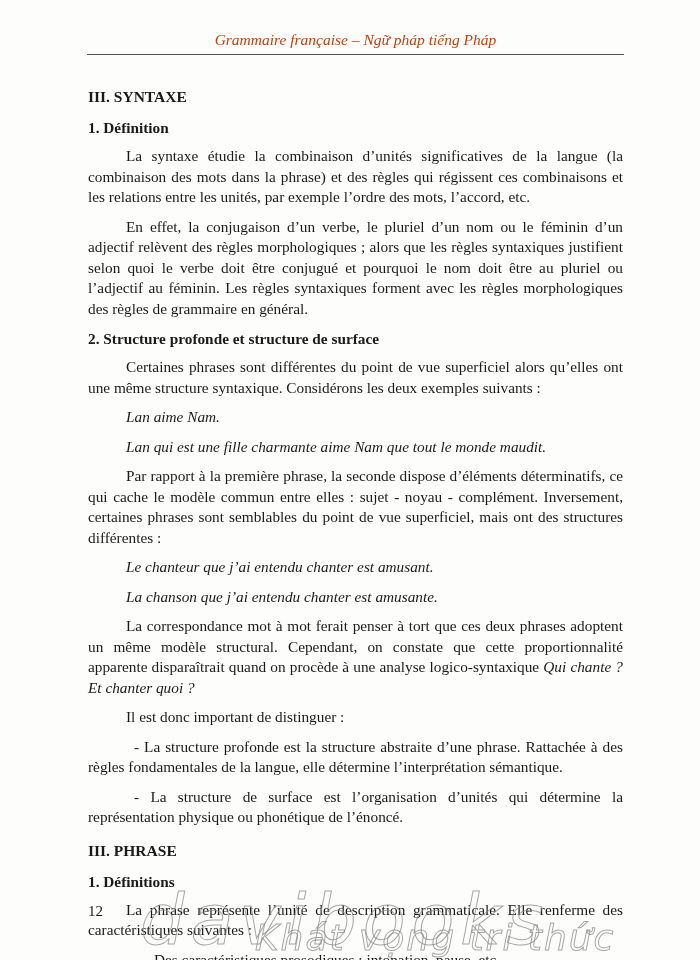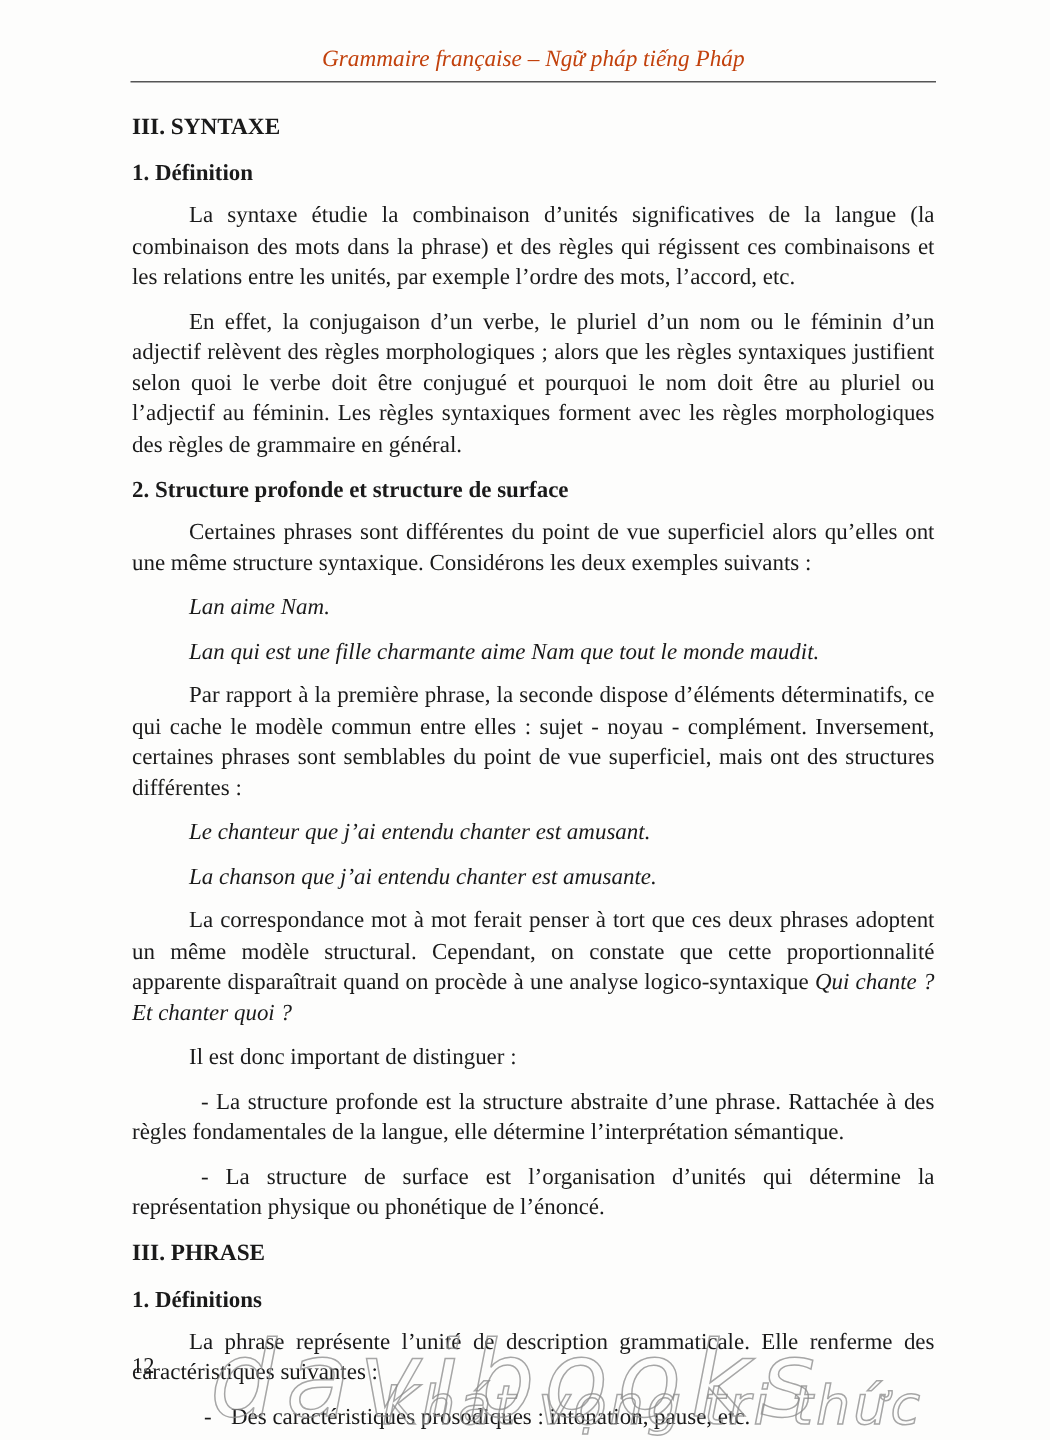--- a/index.html
+++ b/index.html
@@ -9,21 +9,21 @@
   }
   .running-header {
     position: absolute; left: 88px; top: 30px; width: 535px; text-align: center;
     font-style: italic; font-size: 15.5px; color: #c2410c; line-height: 20px;
   }
   .header-rule {
     position: absolute; left: 87px; top: 54px; width: 537px; height: 0;
     border-top: 1.5px solid #555;
   }
   .content { position: absolute; left: 88px; top: 74px; width: 535px; font-size: 15.3px; line-height: 20.5px; }
-  h2.sec { font-size: 15.5px; font-weight: bold; margin: 0 0 9px 0; line-height: 22px; }
+  h2.sec { font-size: 15.5px; font-weight: bold; margin: 12px 0 9px 0; line-height: 22px; }
   h3.sub { font-size: 15.3px; font-weight: bold; margin: 0 0 7px 0; line-height: 22px; }
   p { margin: 0 0 9px 0; text-align: justify; }
   p.ind { text-indent: 38px; }
   p.ex { font-style: italic; padding-left: 38px; margin-bottom: 9px; }
   p.dash-par { text-indent: 46px; font-family: Liberation Serif, serif; }
   .bullet { display: flex; margin: 0 0 10px 0; padding-left: 48px; }
   .bullet .dash { width: 18px; flex: none; }
   .page-number { position: absolute; left: 88px; top: 903px; font-size: 15px; }
   .wm { position: absolute; pointer-events: none; color: transparent; -webkit-text-stroke: 1px #8a8a8a; font-family: "DejaVu Sans", sans-serif; }
   .wm-brand { left: 140px; top: 870px; font-size: 70px; letter-spacing: 6px; line-height: 100px; opacity: 0.75; font-style: italic; }

